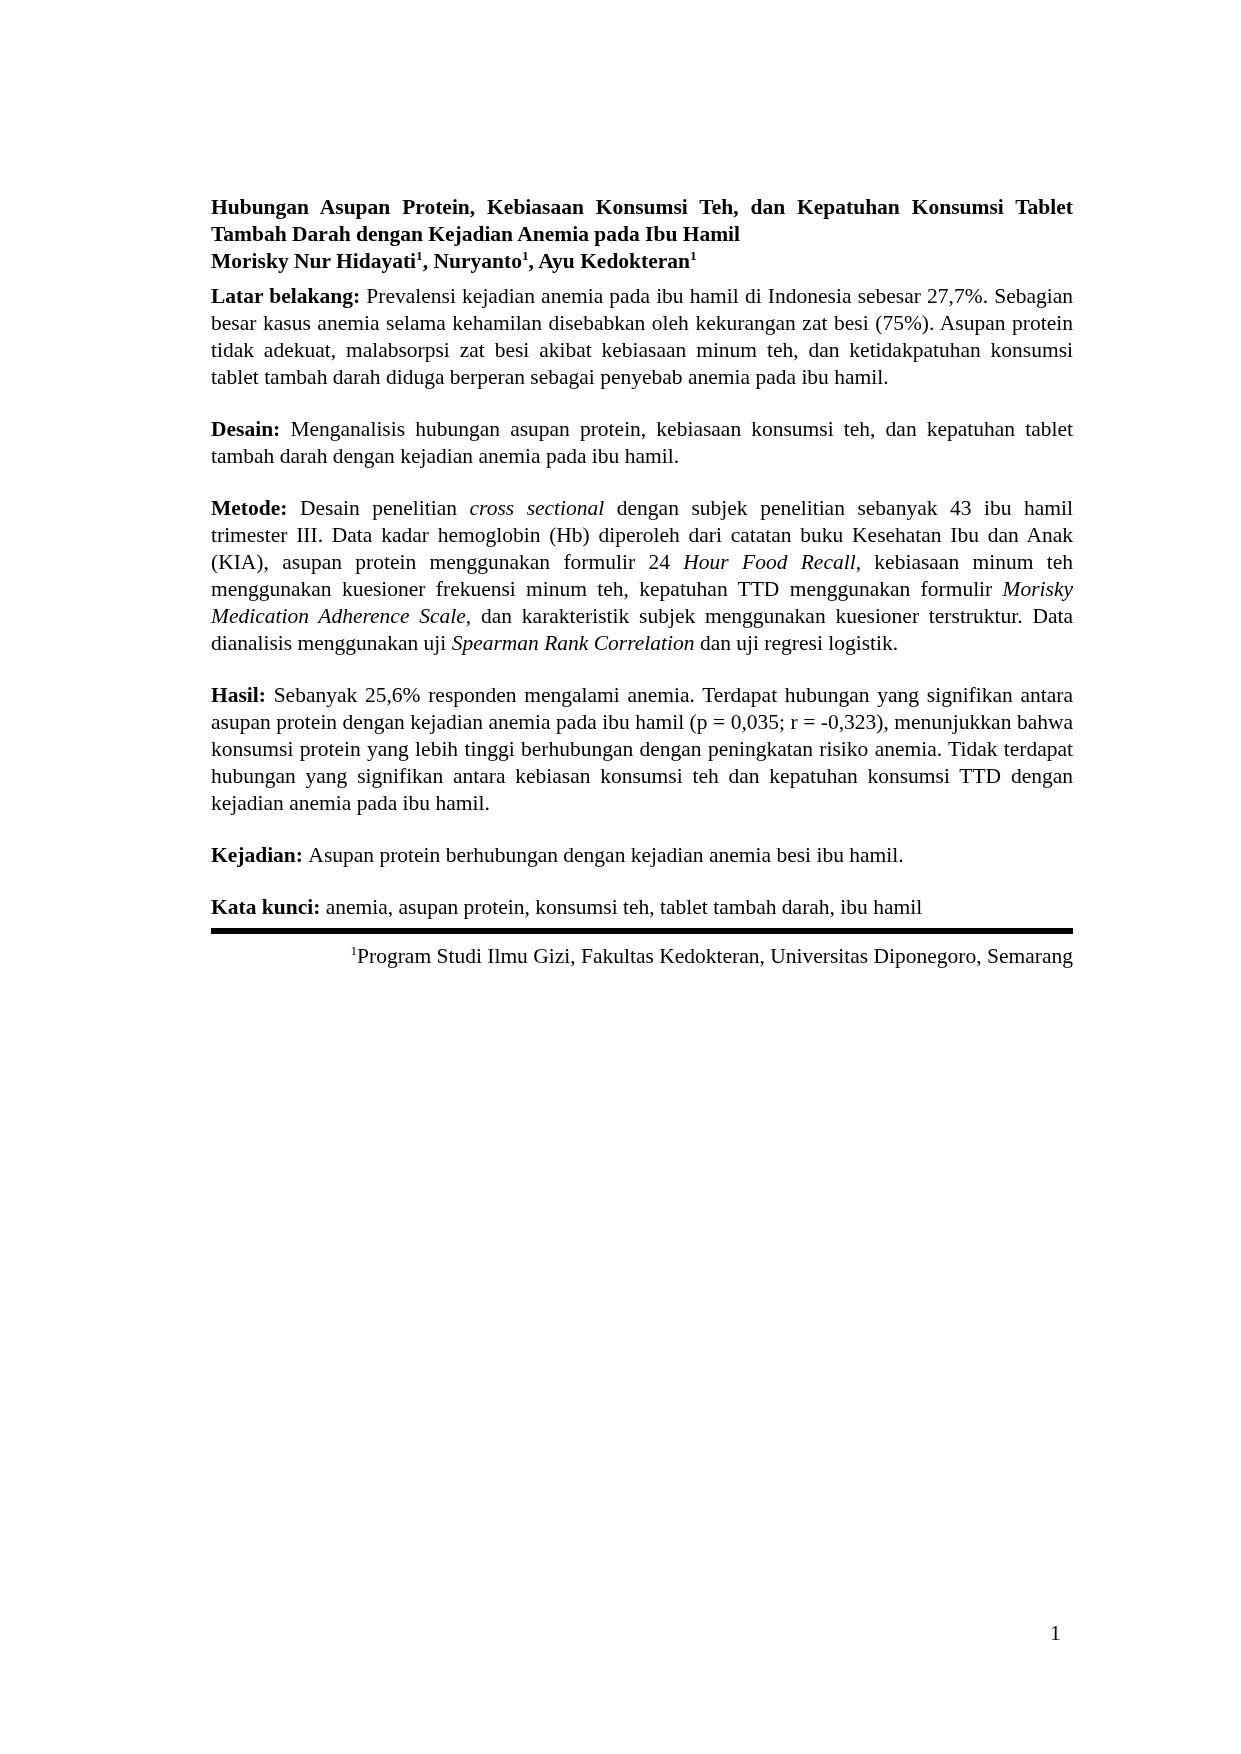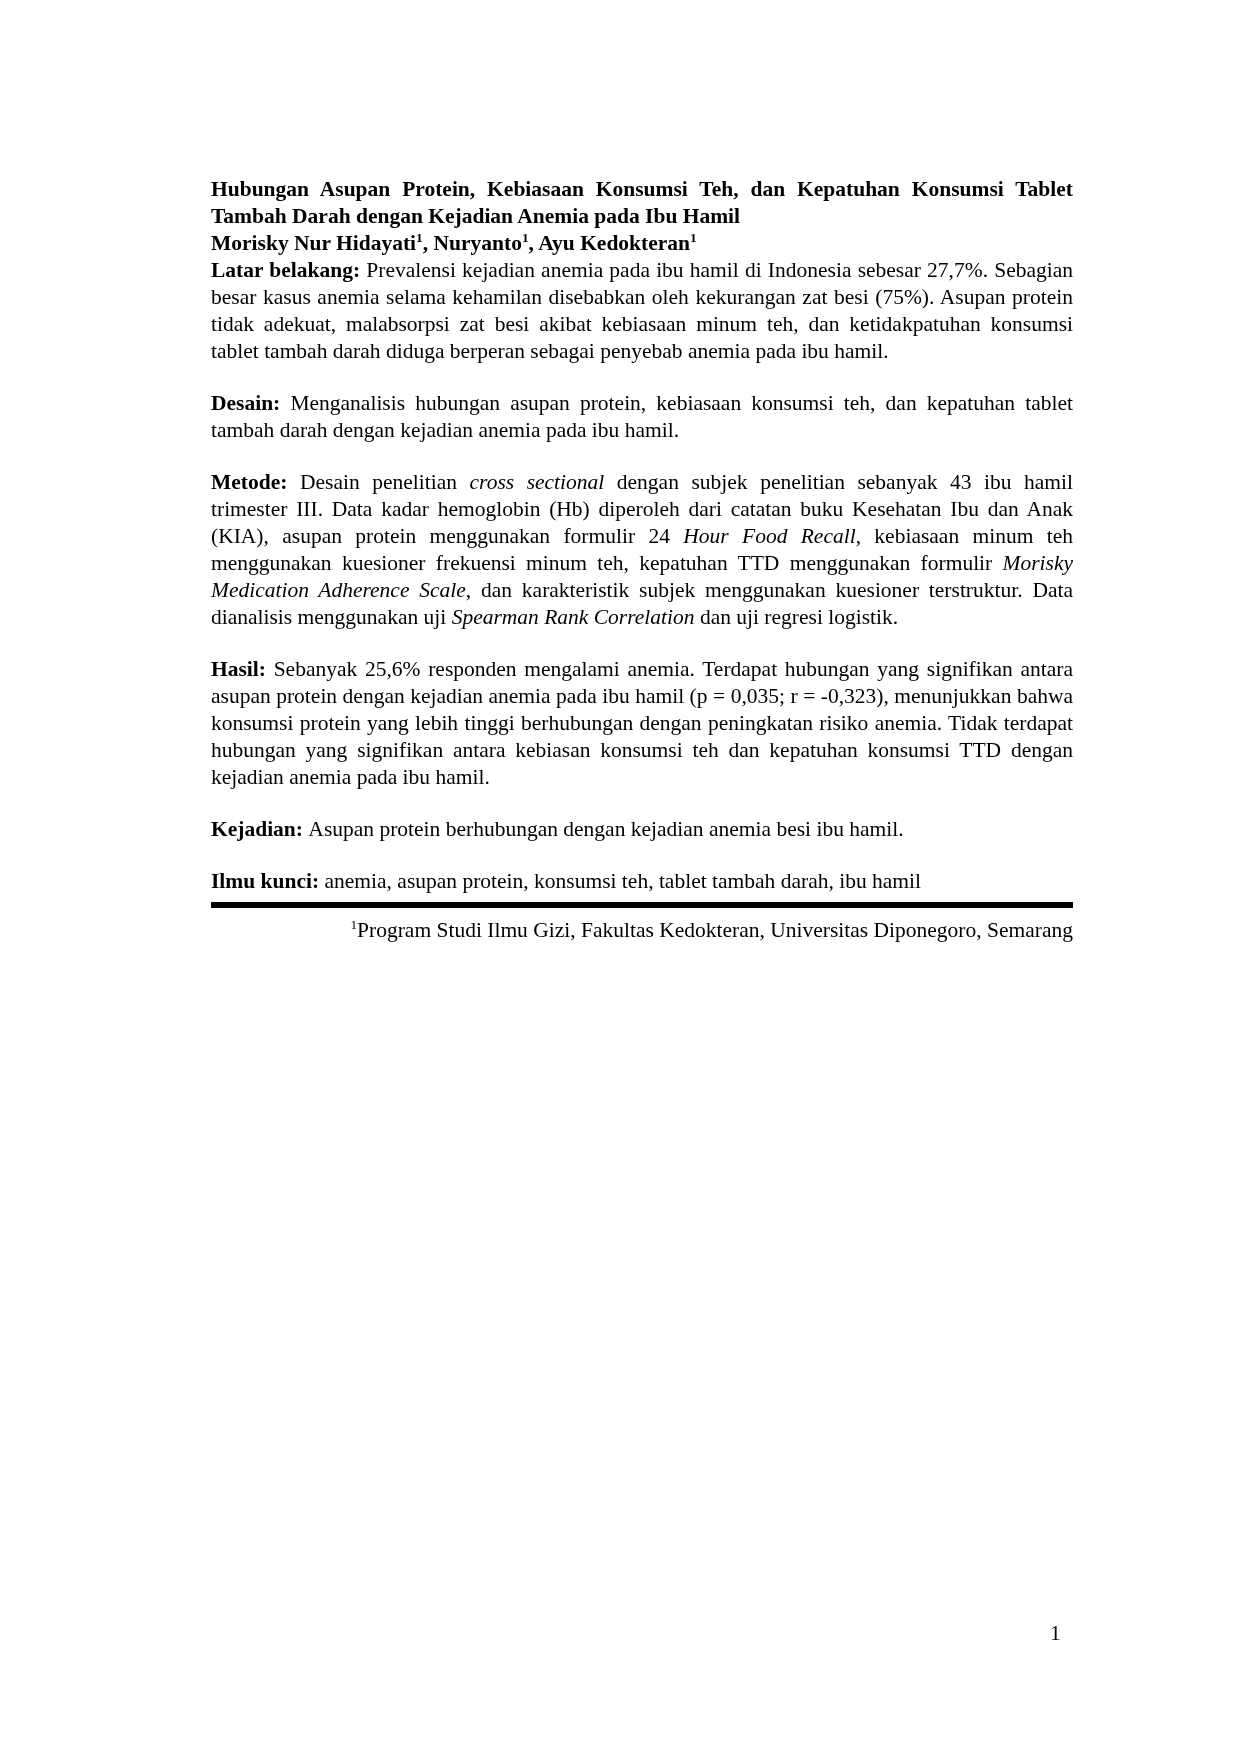--- a/index.html
+++ b/index.html
@@ -16,21 +16,21 @@
     overflow: hidden;
   }
   .sheet {
     position: absolute;
     inset: 0;
     background: #ffffff;
   }
   .content {
     position: absolute;
     left: 211px;
-    top: 176px;
+    top: 194px;
     width: 862px;
     font-size: 21.5px;
     line-height: 27px;
   }
   .title {
     font-size: 21.5px;
     font-weight: bold;
     text-align: justify;
     margin: 0;
   }
@@ -38,21 +38,21 @@
     font-weight: bold;
     margin: 0;
   }
   .section-heading {
     font-size: 21.5px;
     font-weight: bold;
     margin: 24px 0 24px 0;
   }
   p.para {
     text-align: justify;
-    margin: 0 0 25px 0;
+    margin: 8px 0 25px 0;
   }
   p.para.tight {
     margin-bottom: 7px;
   }
   b.lead {
     font-weight: bold;
   }
   sup {
     font-size: 0.62em;
     line-height: 0;
@@ -90,21 +90,21 @@
     <p class="para"><b class="lead">Latar belakang: </b><span>Prevalensi kejadian anemia pada ibu hamil di Indonesia sebesar 27,7%. Sebagian besar kasus anemia selama kehamilan disebabkan oleh kekurangan zat besi (75%). Asupan protein tidak adekuat, malabsorpsi zat besi akibat kebiasaan minum teh, dan ketidakpatuhan konsumsi tablet tambah darah diduga berperan sebagai penyebab anemia pada ibu hamil.</span></p>
 
     <p class="para"><b class="lead">Desain: </b><span>Menganalisis hubungan asupan protein, kebiasaan konsumsi teh, dan kepatuhan tablet tambah darah dengan kejadian anemia pada ibu hamil.</span></p>
 
     <p class="para"><b class="lead">Metode: </b><span>Desain penelitian </span><i>cross sectional</i><span> dengan subjek penelitian sebanyak 43 ibu hamil trimester III. Data kadar hemoglobin (Hb) diperoleh dari catatan buku Kesehatan Ibu dan Anak (KIA), asupan protein menggunakan formulir 24 </span><i>Hour Food Recall</i><span>, kebiasaan minum teh menggunakan kuesioner frekuensi minum teh, kepatuhan TTD menggunakan formulir </span><i>Morisky Medication Adherence Scale</i><span>, dan karakteristik subjek menggunakan kuesioner terstruktur. Data dianalisis menggunakan uji </span><i>Spearman Rank Correlation</i><span> dan uji regresi logistik.</span></p>
 
     <p class="para"><b class="lead">Hasil: </b><span>Sebanyak 25,6% responden mengalami anemia. Terdapat hubungan yang signifikan antara asupan protein dengan kejadian anemia pada ibu hamil (p = 0,035; r = -0,323), menunjukkan bahwa konsumsi protein yang lebih tinggi berhubungan dengan peningkatan risiko anemia. Tidak terdapat hubungan yang signifikan antara kebiasan konsumsi teh dan kepatuhan konsumsi TTD dengan kejadian anemia pada ibu hamil.</span></p>
 
     <p class="para"><b class="lead">Kejadian: </b><span>Asupan protein berhubungan dengan kejadian anemia besi ibu hamil.</span></p>
 
-    <p class="para tight"><b class="lead">Ilmu kunci: </b><span>anemia, asupan protein, konsumsi teh, tablet tambah darah, ibu hamil</span></p>
+    <p class="para tight"><b class="lead">Kata kunci: </b><span>anemia, asupan protein, konsumsi teh, tablet tambah darah, ibu hamil</span></p>
 
     <hr class="rule">
 
     <p class="footnote"><sup>1</sup><span>Program Studi Ilmu Gizi, Fakultas Kedokteran, Universitas Diponegoro, Semarang</span></p>
 
   </main>
 
   <div class="page-number">1</div>
 </div>
 

